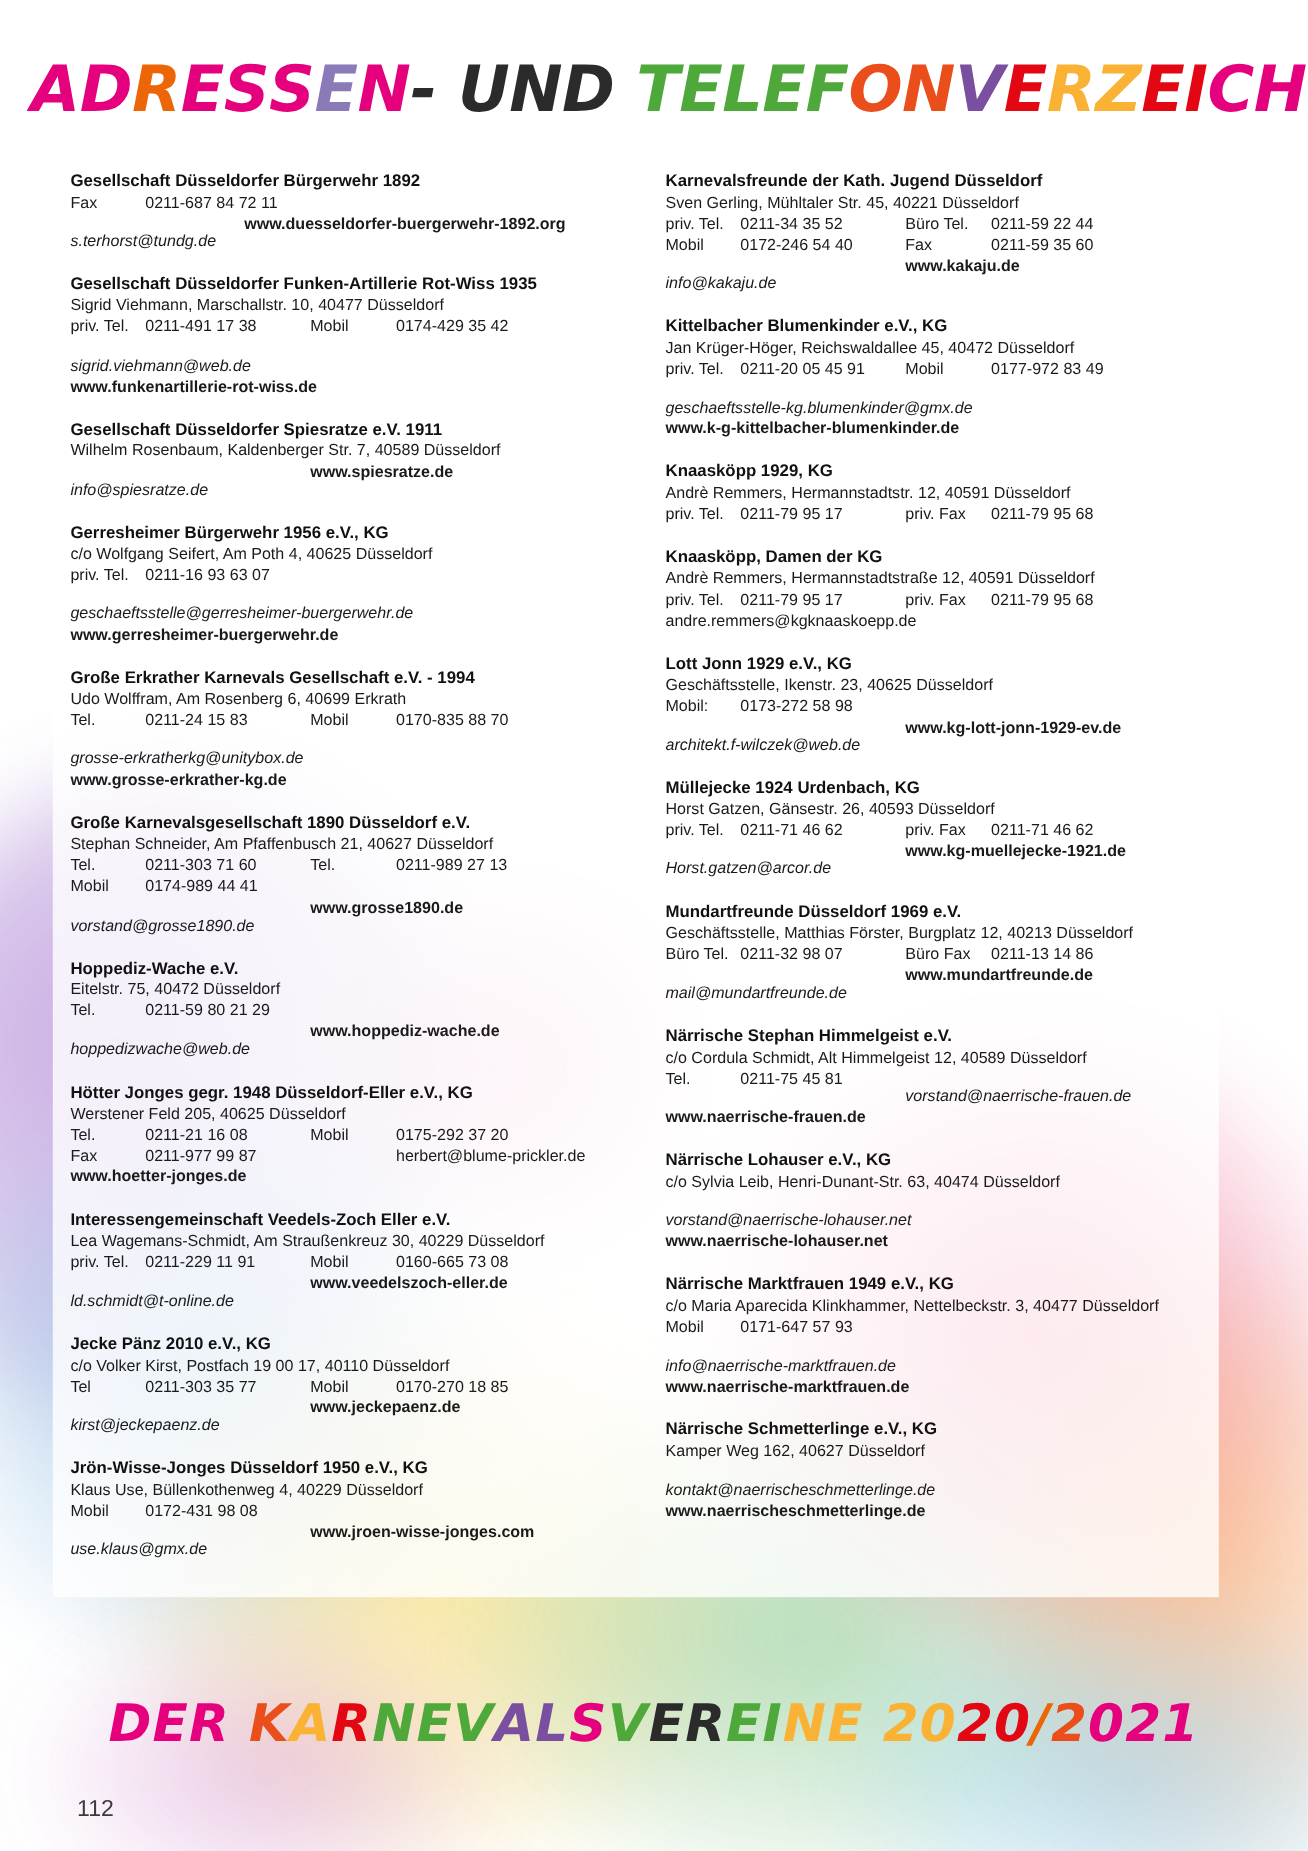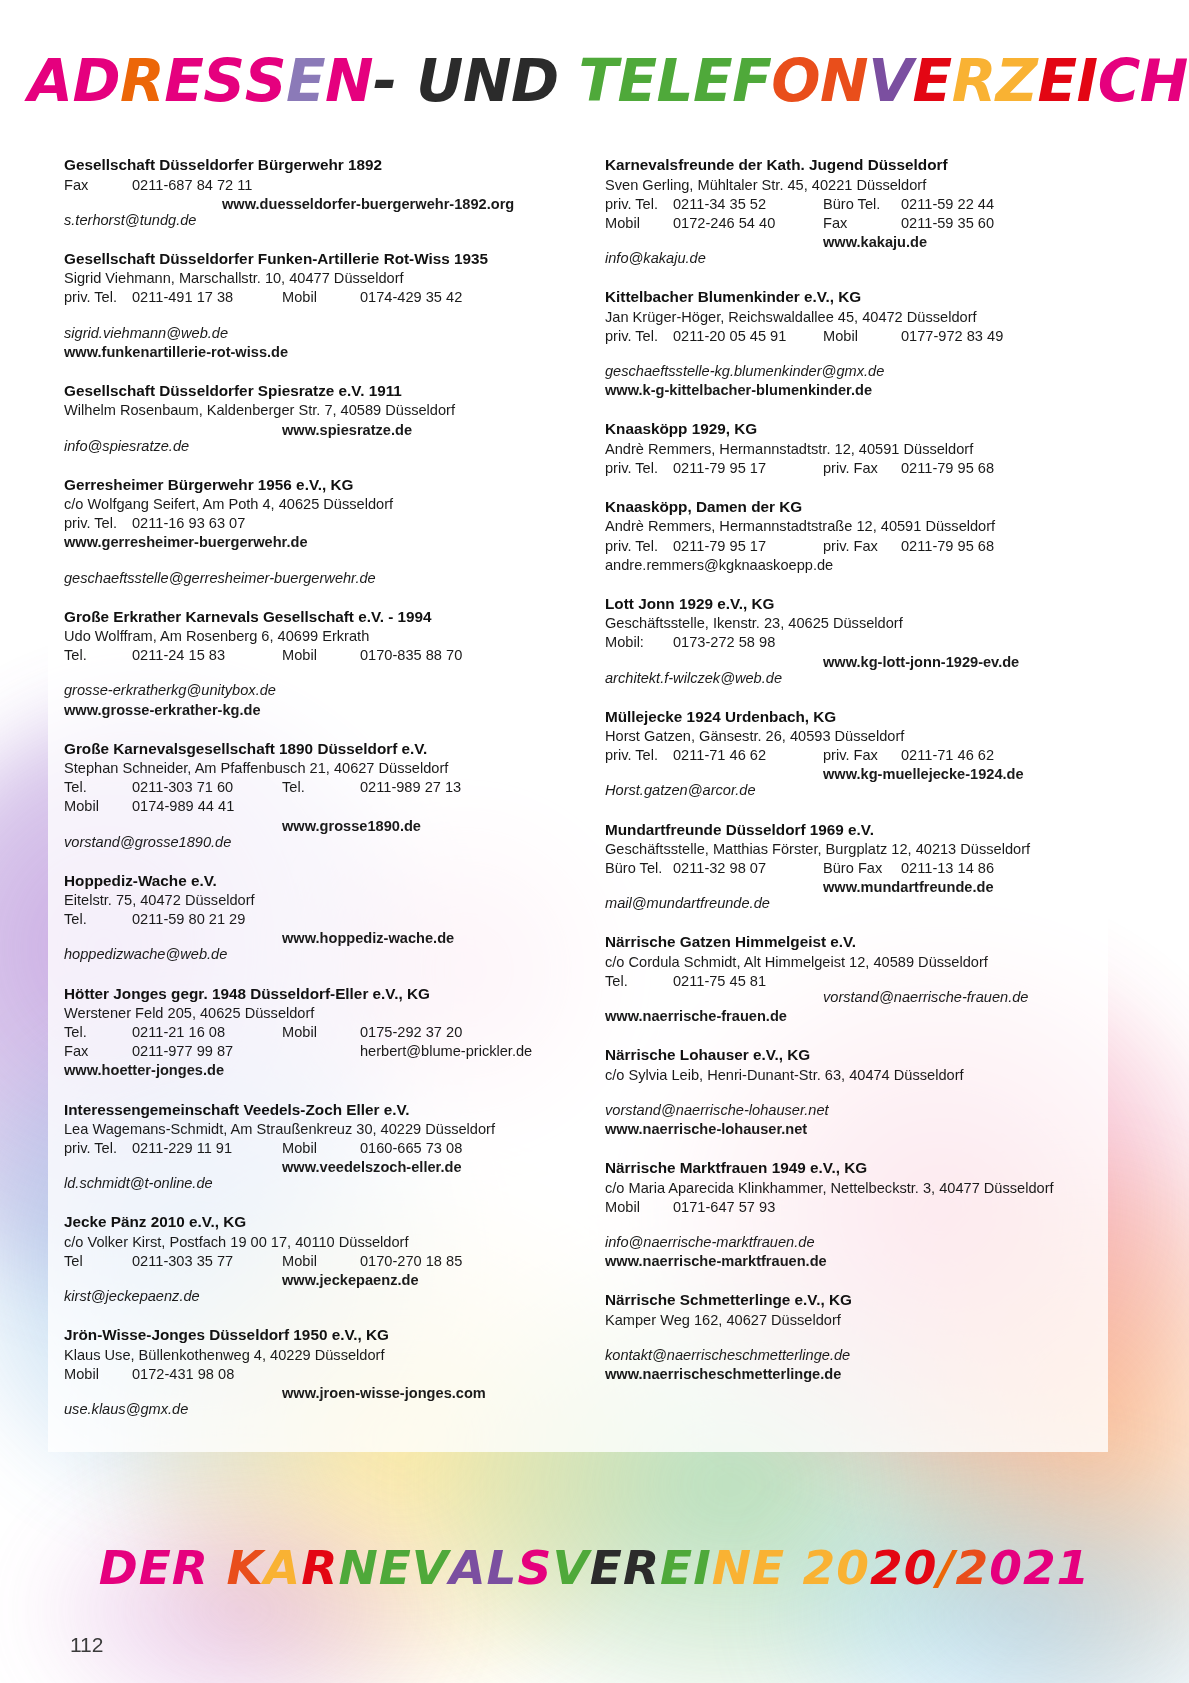--- a/index.html
+++ b/index.html
@@ -179,22 +179,22 @@
         </div>
         <div class="entry">
           <div class="entry-name">Gesellschaft Düsseldorfer Spiesratze e.V. 1911</div>
           <div class="line wrap">Wilhelm Rosenbaum, Kaldenberger Str. 7, 40589 Düsseldorf</div>
           <div class="line spread"><span class="a em" style="width: 218px;">info@spiesratze.de</span><span class="bold">www.spiesratze.de</span></div>
         </div>
         <div class="entry">
           <div class="entry-name">Gerresheimer Bürgerwehr 1956 e.V., KG</div>
           <div class="line wrap">c/o Wolfgang Seifert, Am Poth 4, 40625 Düsseldorf</div>
           <div class="line"><span class="c1">priv. Tel.</span><span class="c2">0211-16 93 63 07</span></div>
+          <div class="line wrap em">geschaeftsstelle@gerresheimer-buergerwehr.de</div>
           <div class="line wrap bold">www.gerresheimer-buergerwehr.de</div>
-          <div class="line wrap em">geschaeftsstelle@gerresheimer-buergerwehr.de</div>
         </div>
         <div class="entry">
           <div class="entry-name">Große Erkrather Karnevals Gesellschaft e.V. - 1994</div>
           <div class="line wrap">Udo Wolffram, Am Rosenberg 6, 40699 Erkrath</div>
           <div class="line"><span class="c1">Tel.</span><span class="c2">0211-24 15 83</span><span class="c3">Mobil</span><span class="c4">0170-835 88 70</span></div>
           <div class="line wrap em">grosse-erkratherkg@unitybox.de</div>
           <div class="line wrap bold">www.grosse-erkrather-kg.de</div>
         </div>
         <div class="entry">
           <div class="entry-name">Große Karnevalsgesellschaft 1890 Düsseldorf e.V.</div>
@@ -264,30 +264,30 @@
         <div class="entry">
           <div class="entry-name">Lott Jonn 1929 e.V., KG</div>
           <div class="line wrap">Geschäftsstelle, Ikenstr. 23, 40625 Düsseldorf</div>
           <div class="line"><span class="c1">Mobil:</span><span class="c2">0173-272 58 98</span></div>
           <div class="line spread"><span class="a em" style="width: 218px;">architekt.f-wilczek@web.de</span><span class="bold">www.kg-lott-jonn-1929-ev.de</span></div>
         </div>
         <div class="entry">
           <div class="entry-name">Müllejecke 1924 Urdenbach, KG</div>
           <div class="line wrap">Horst Gatzen, Gänsestr. 26, 40593 Düsseldorf</div>
           <div class="line"><span class="c1">priv. Tel.</span><span class="c2">0211-71 46 62</span><span class="c3">priv. Fax</span><span class="c4">0211-71 46 62</span></div>
-          <div class="line spread"><span class="a em" style="width: 218px;">Horst.gatzen@arcor.de</span><span class="bold">www.kg-muellejecke-1924.de</span></div>
+          <div class="line spread"><span class="a em" style="width: 218px;">Horst.gatzen@arcor.de</span><span class="bold">www.kg-muellejecke-1921.de</span></div>
         </div>
         <div class="entry">
           <div class="entry-name">Mundartfreunde Düsseldorf 1969 e.V.</div>
           <div class="line wrap">Geschäftsstelle, Matthias Förster, Burgplatz 12, 40213 Düsseldorf</div>
           <div class="line"><span class="c1">Büro Tel.</span><span class="c2">0211-32 98 07</span><span class="c3">Büro Fax</span><span class="c4">0211-13 14 86</span></div>
           <div class="line spread"><span class="a em" style="width: 218px;">mail@mundartfreunde.de</span><span class="bold">www.mundartfreunde.de</span></div>
         </div>
         <div class="entry">
-          <div class="entry-name">Närrische Gatzen Himmelgeist e.V.</div>
+          <div class="entry-name">Närrische Stephan Himmelgeist e.V.</div>
           <div class="line wrap">c/o Cordula Schmidt, Alt Himmelgeist 12, 40589 Düsseldorf</div>
           <div class="line"><span class="c1">Tel.</span><span class="c2">0211-75 45 81</span><span class="em">vorstand@naerrische-frauen.de</span></div>
           <div class="line wrap bold">www.naerrische-frauen.de</div>
         </div>
         <div class="entry">
           <div class="entry-name">Närrische Lohauser e.V., KG</div>
           <div class="line wrap">c/o Sylvia Leib, Henri-Dunant-Str. 63, 40474 Düsseldorf</div>
           <div class="line wrap em">vorstand@naerrische-lohauser.net</div>
           <div class="line wrap bold">www.naerrische-lohauser.net</div>
         </div>

